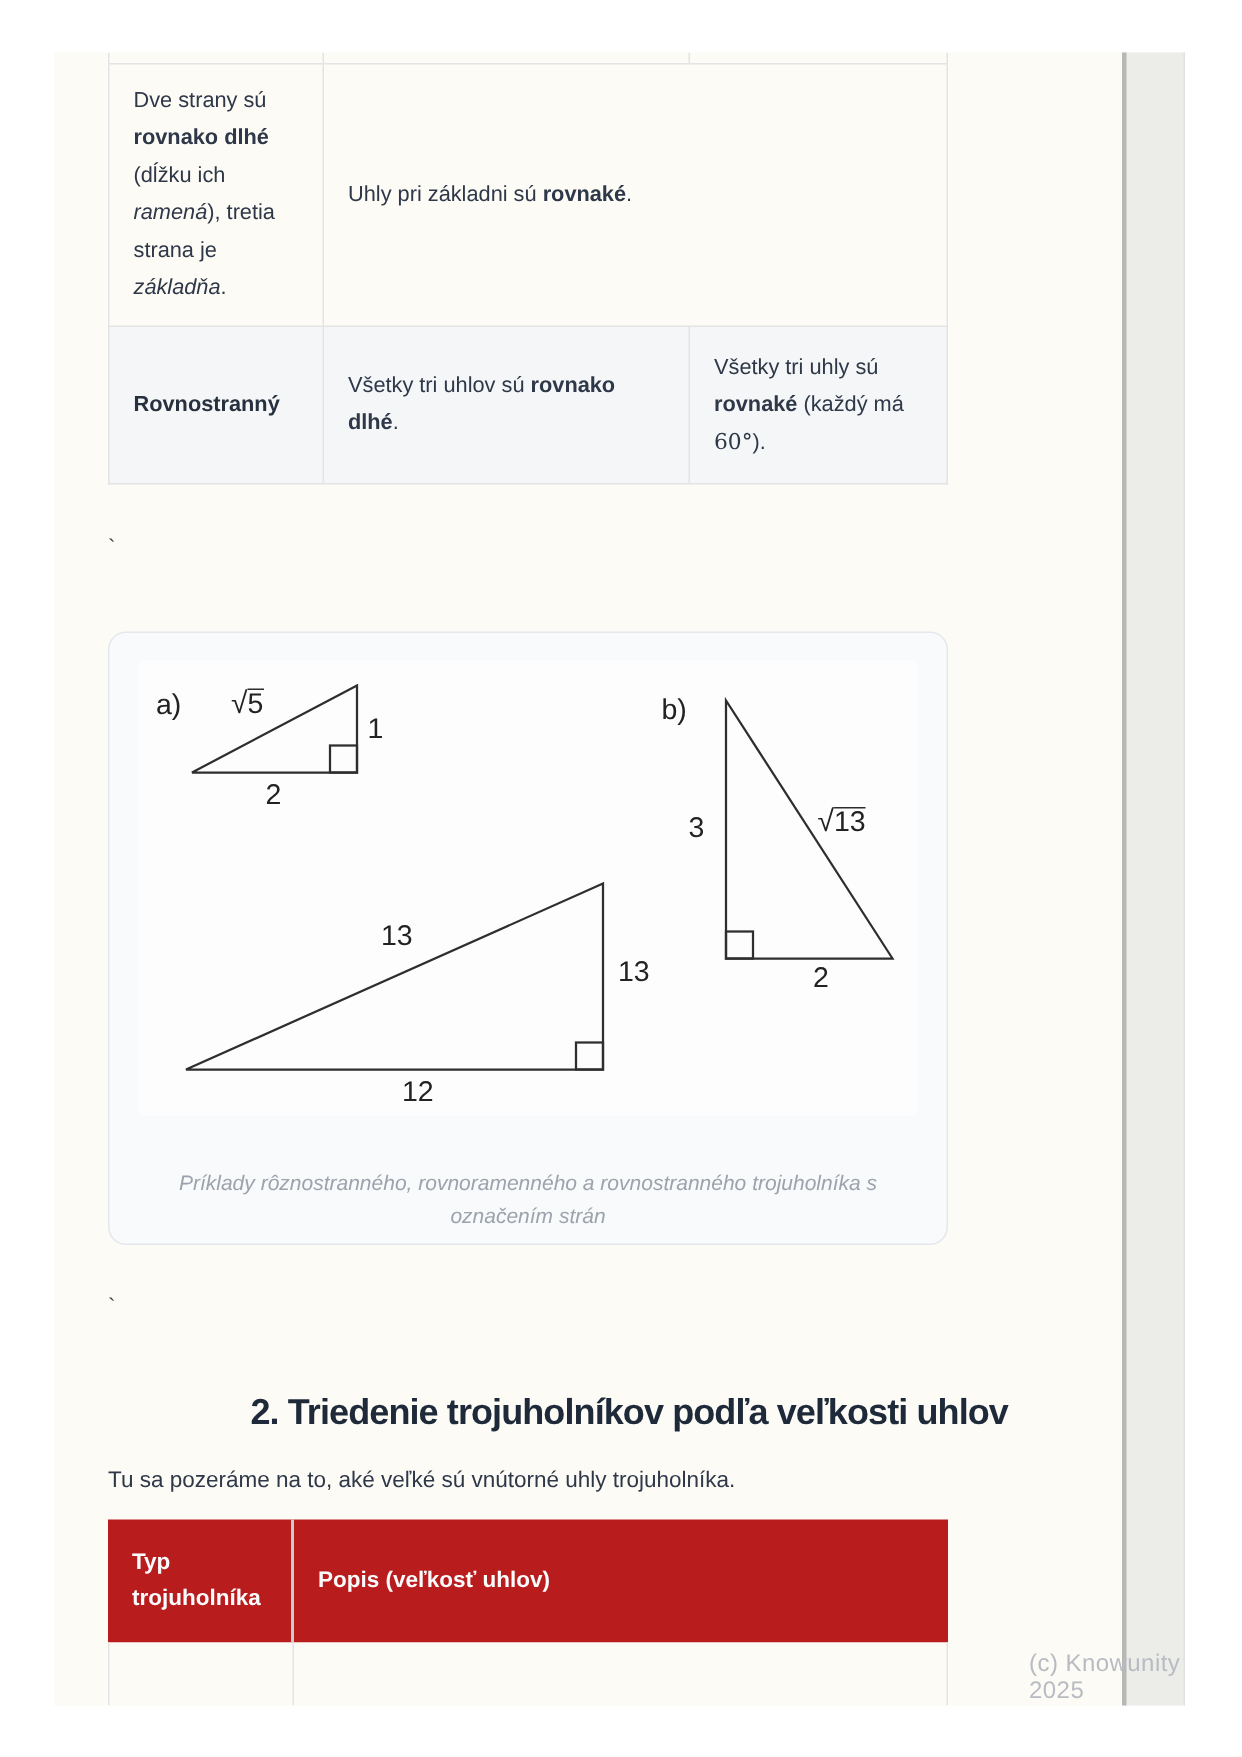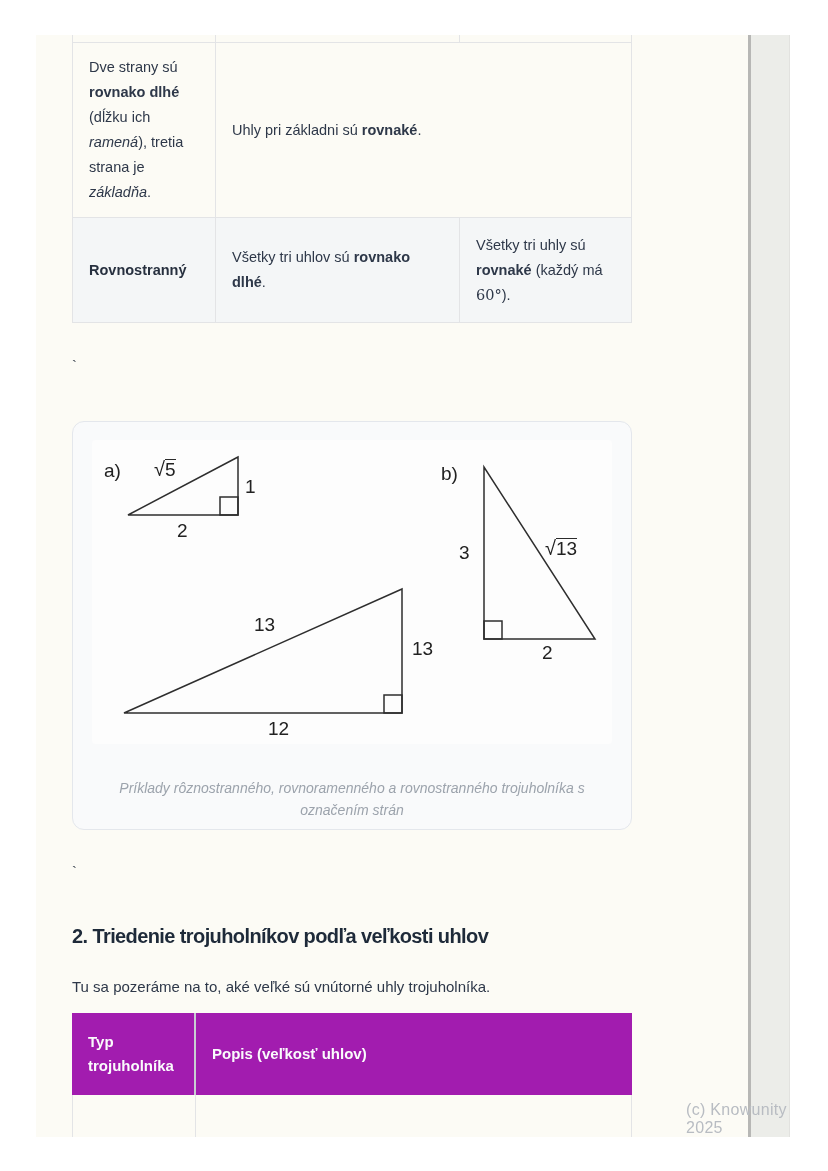--- a/index.html
+++ b/index.html
@@ -48,29 +48,29 @@
   .fig-label{position:absolute;font-size:19px;color:#222222;line-height:20px;white-space:nowrap;}
   .rad-sign{font-size:20px;}
   .rad-val{display:inline-block;border-top:1.7px solid #2b2b2b;line-height:19px;}
   .fig-caption{
     position:absolute;left:0;right:0;top:331px;text-align:center;
     font-style:italic;font-size:14px;line-height:22px;color:#9CA3AC;padding:0 42px;margin-top:24px;
   }
   
   .h2{
     position:absolute;left:36px;top:873px;width:600px;
-    font-size:20px;font-weight:700;letter-spacing:-0.6px;color:#1E2A39;
+    font-size:24px;font-weight:700;letter-spacing:-0.6px;color:#1E2A39;text-align:right;
   }
   .intro{
     position:absolute;left:36px;top:926px;width:600px;
     font-size:15px;color:#2e3849;line-height:22px;
   }
   
   .t2{position:absolute;left:36px;top:978px;width:560px;}
-  .t2 .head{display:grid;grid-template-columns:122px 438px;background:#a21caf;min-height:82px;box-sizing:border-box;}
+  .t2 .head{display:grid;grid-template-columns:122px 438px;background:#b91c1c;min-height:82px;box-sizing:border-box;}
   .t2 .hcell{display:flex;align-items:center;color:#fafbfc;font-weight:700;font-size:15px;
     line-height:24px;padding:14px 14px 14px 16px;box-sizing:border-box;}
   .t2 .hcell + .hcell{border-left:2px solid #c9cdd2;}
   .t2 .body-partial{display:grid;grid-template-columns:122px 438px;height:42px;
     border-left:1px solid #E3E4E6;border-right:1px solid #E3E4E6;box-sizing:border-box;background:#FCFBF5;}
   .t2 .body-partial .bcell + .bcell{border-left:1px solid #E3E4E6;}
   
   .watermark{
     position:absolute;left:686px;top:1101px;z-index:20;
     font-size:16px;letter-spacing:0.3px;color:#B8BCC2;

